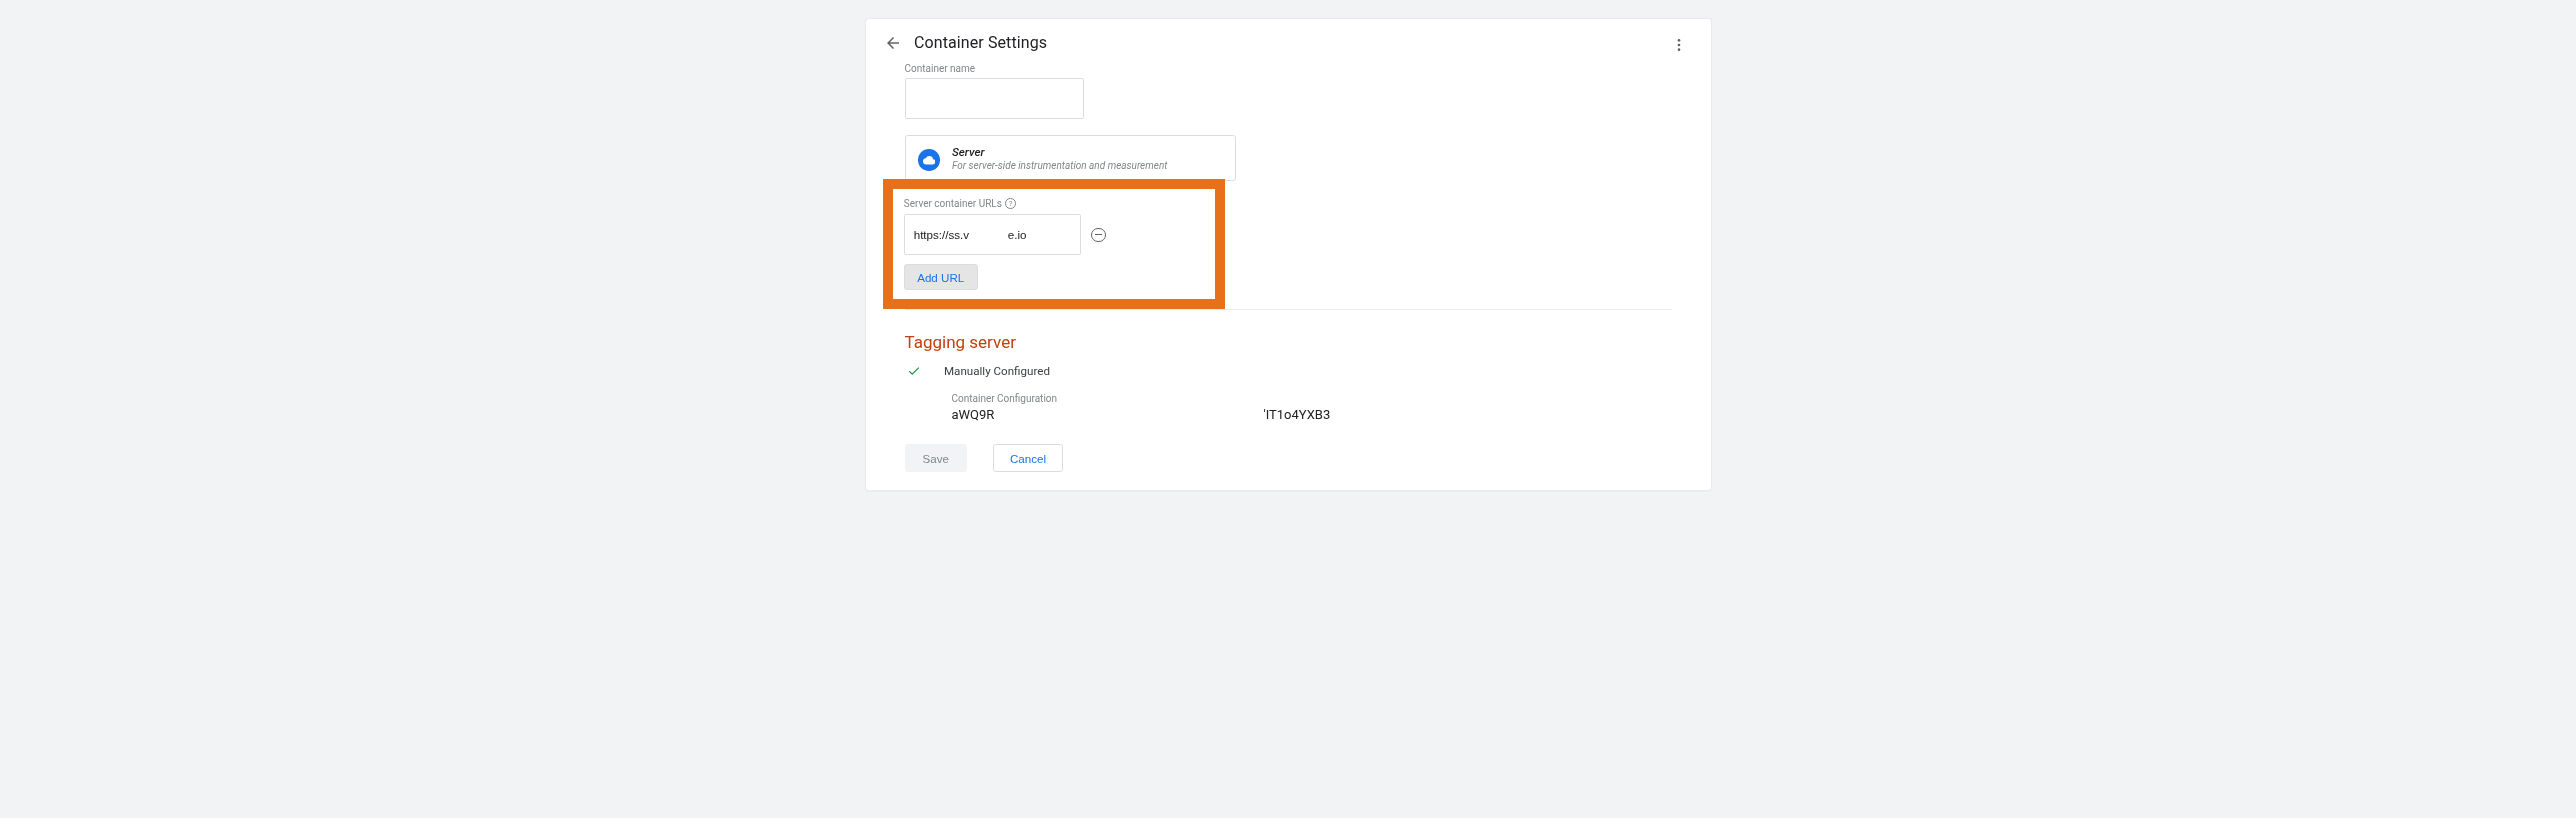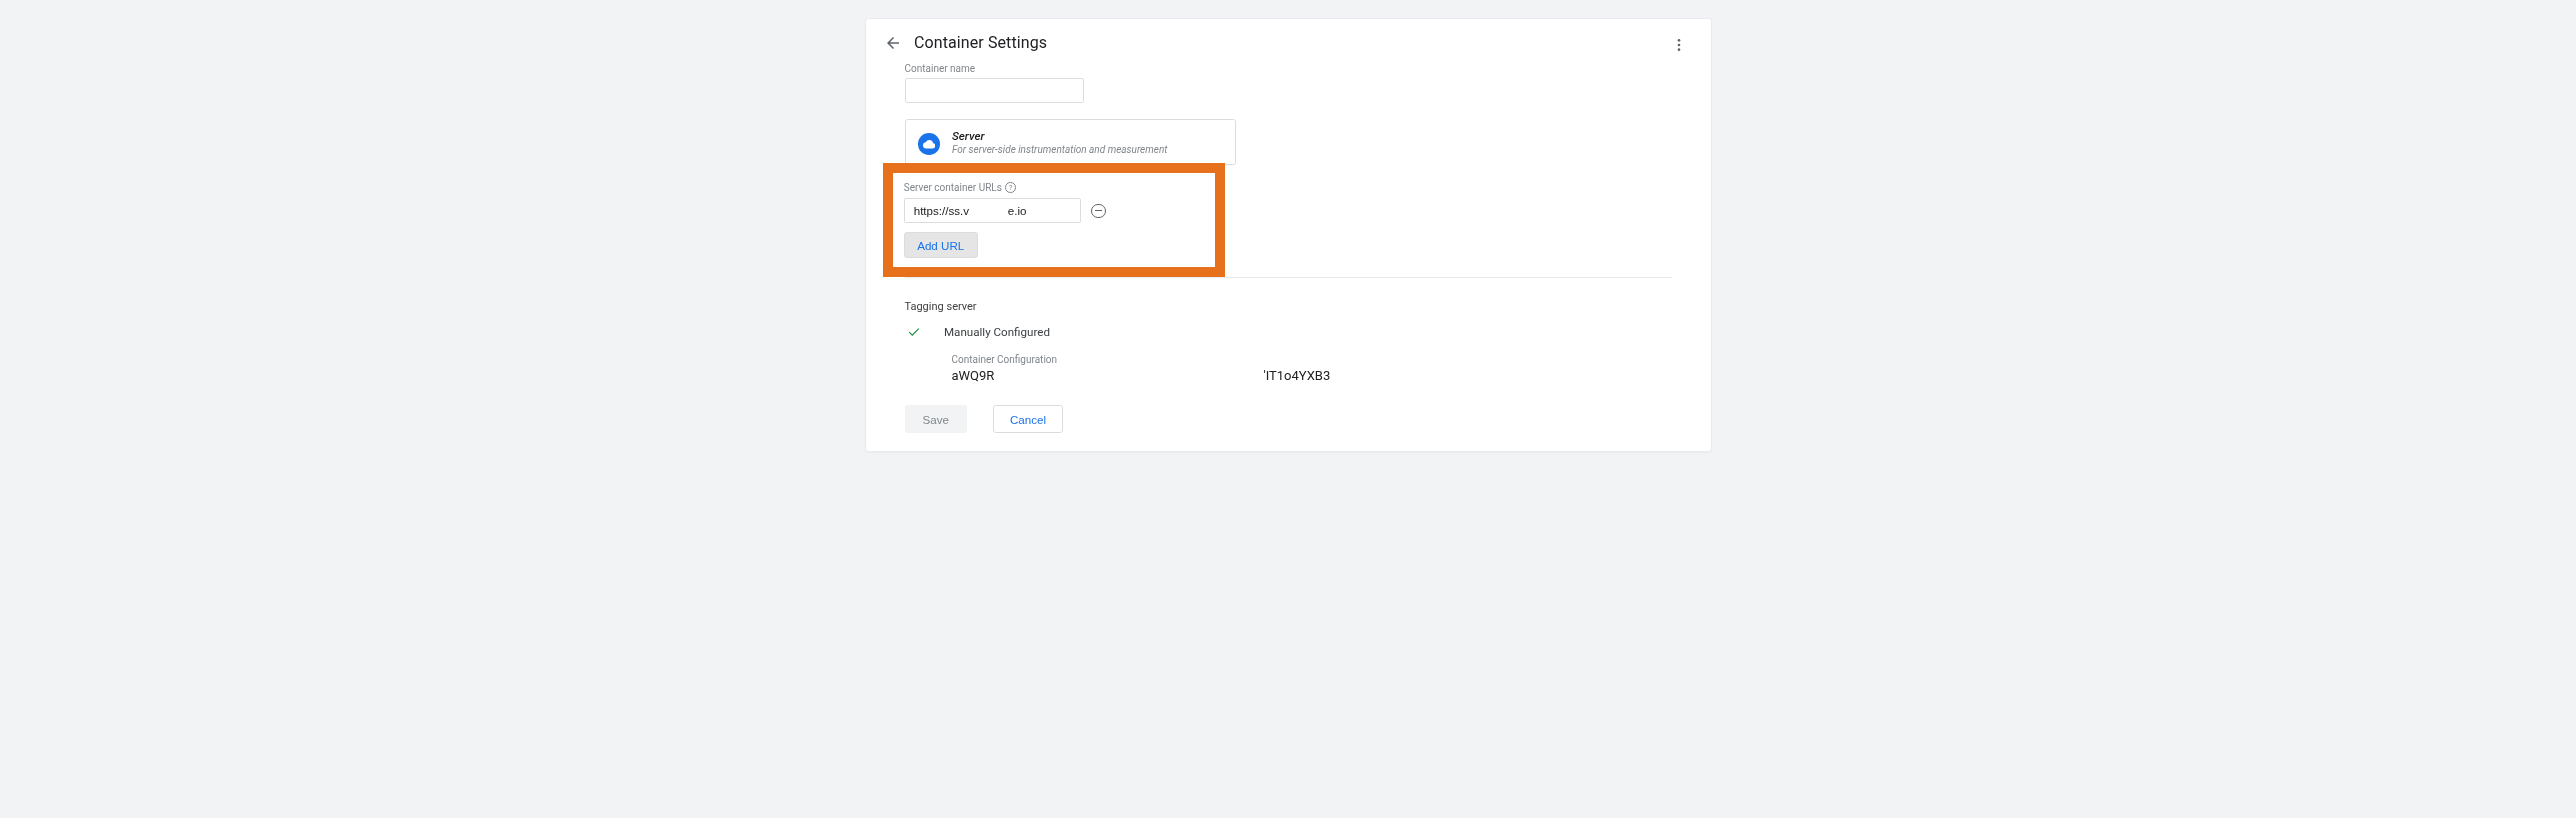--- a/index.html
+++ b/index.html
@@ -75,21 +75,21 @@
       border-radius: 50%;
       display: inline-flex;
       align-items: center;
       justify-content: center;
       font-size: 7.2px;
       color: #80868b;
     }
     .text-input {
       border: 0.9px solid #dadce0;
       border-radius: 1.8px;
-      height: 25px;
+      height: 41px;
       padding: 3.6px 9px;
       font-size: 11.6px;
       color: #202124;
       outline: none;
     }
     .container-name-input {
       width: 179px;
     }
     .block-spacer {
       height: 16px;
@@ -171,22 +171,22 @@
       font-size: 11.6px;
       padding: 5.4px 12.5px;
       border-radius: 2.7px;
       cursor: pointer;
     }
     .divider {
       border-top: 0.9px solid #e8eaed;
       margin: 0 39px;
     }
     .section-heading {
-      font-size: 11px;
-      color: #404040;
+      font-size: 17px;
+      color: #c2410c;
       font-weight: 400;
       margin-top: 18px;
       margin-bottom: 12.5px;
     }
     .config-row {
       display: flex;
       align-items: flex-start;
       gap: 21.5px;
       margin-bottom: 10.7px;
     }

